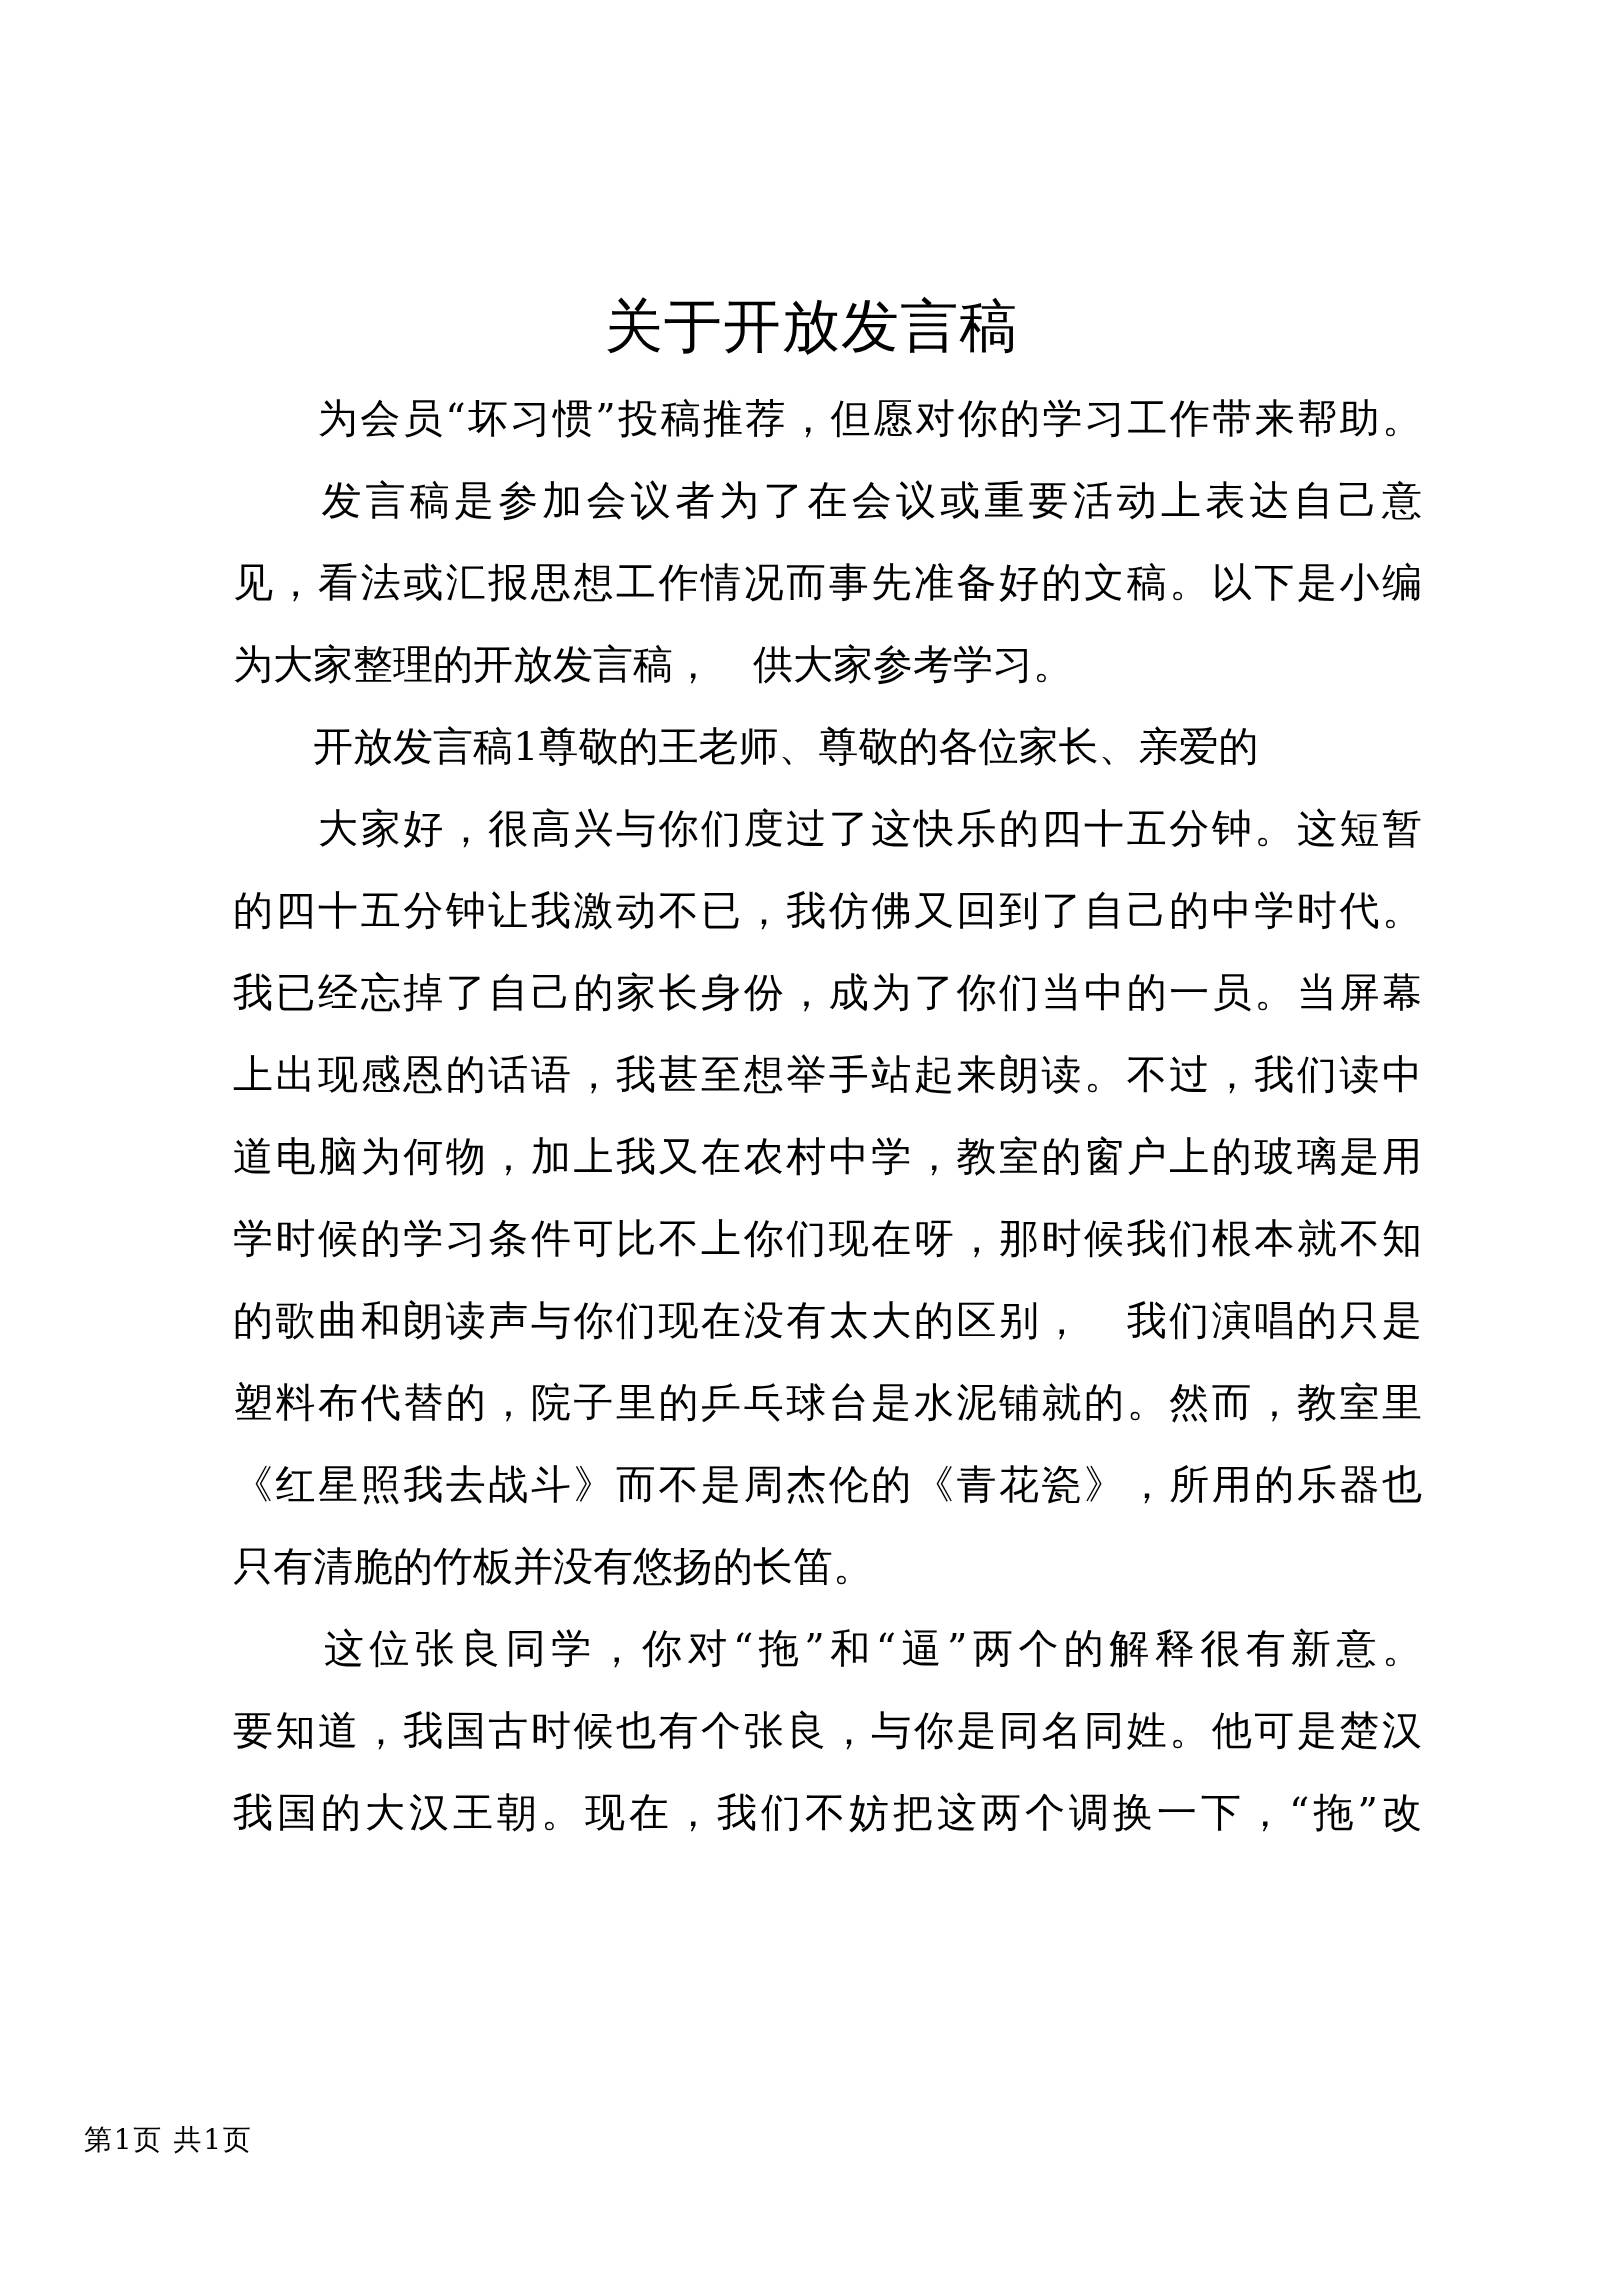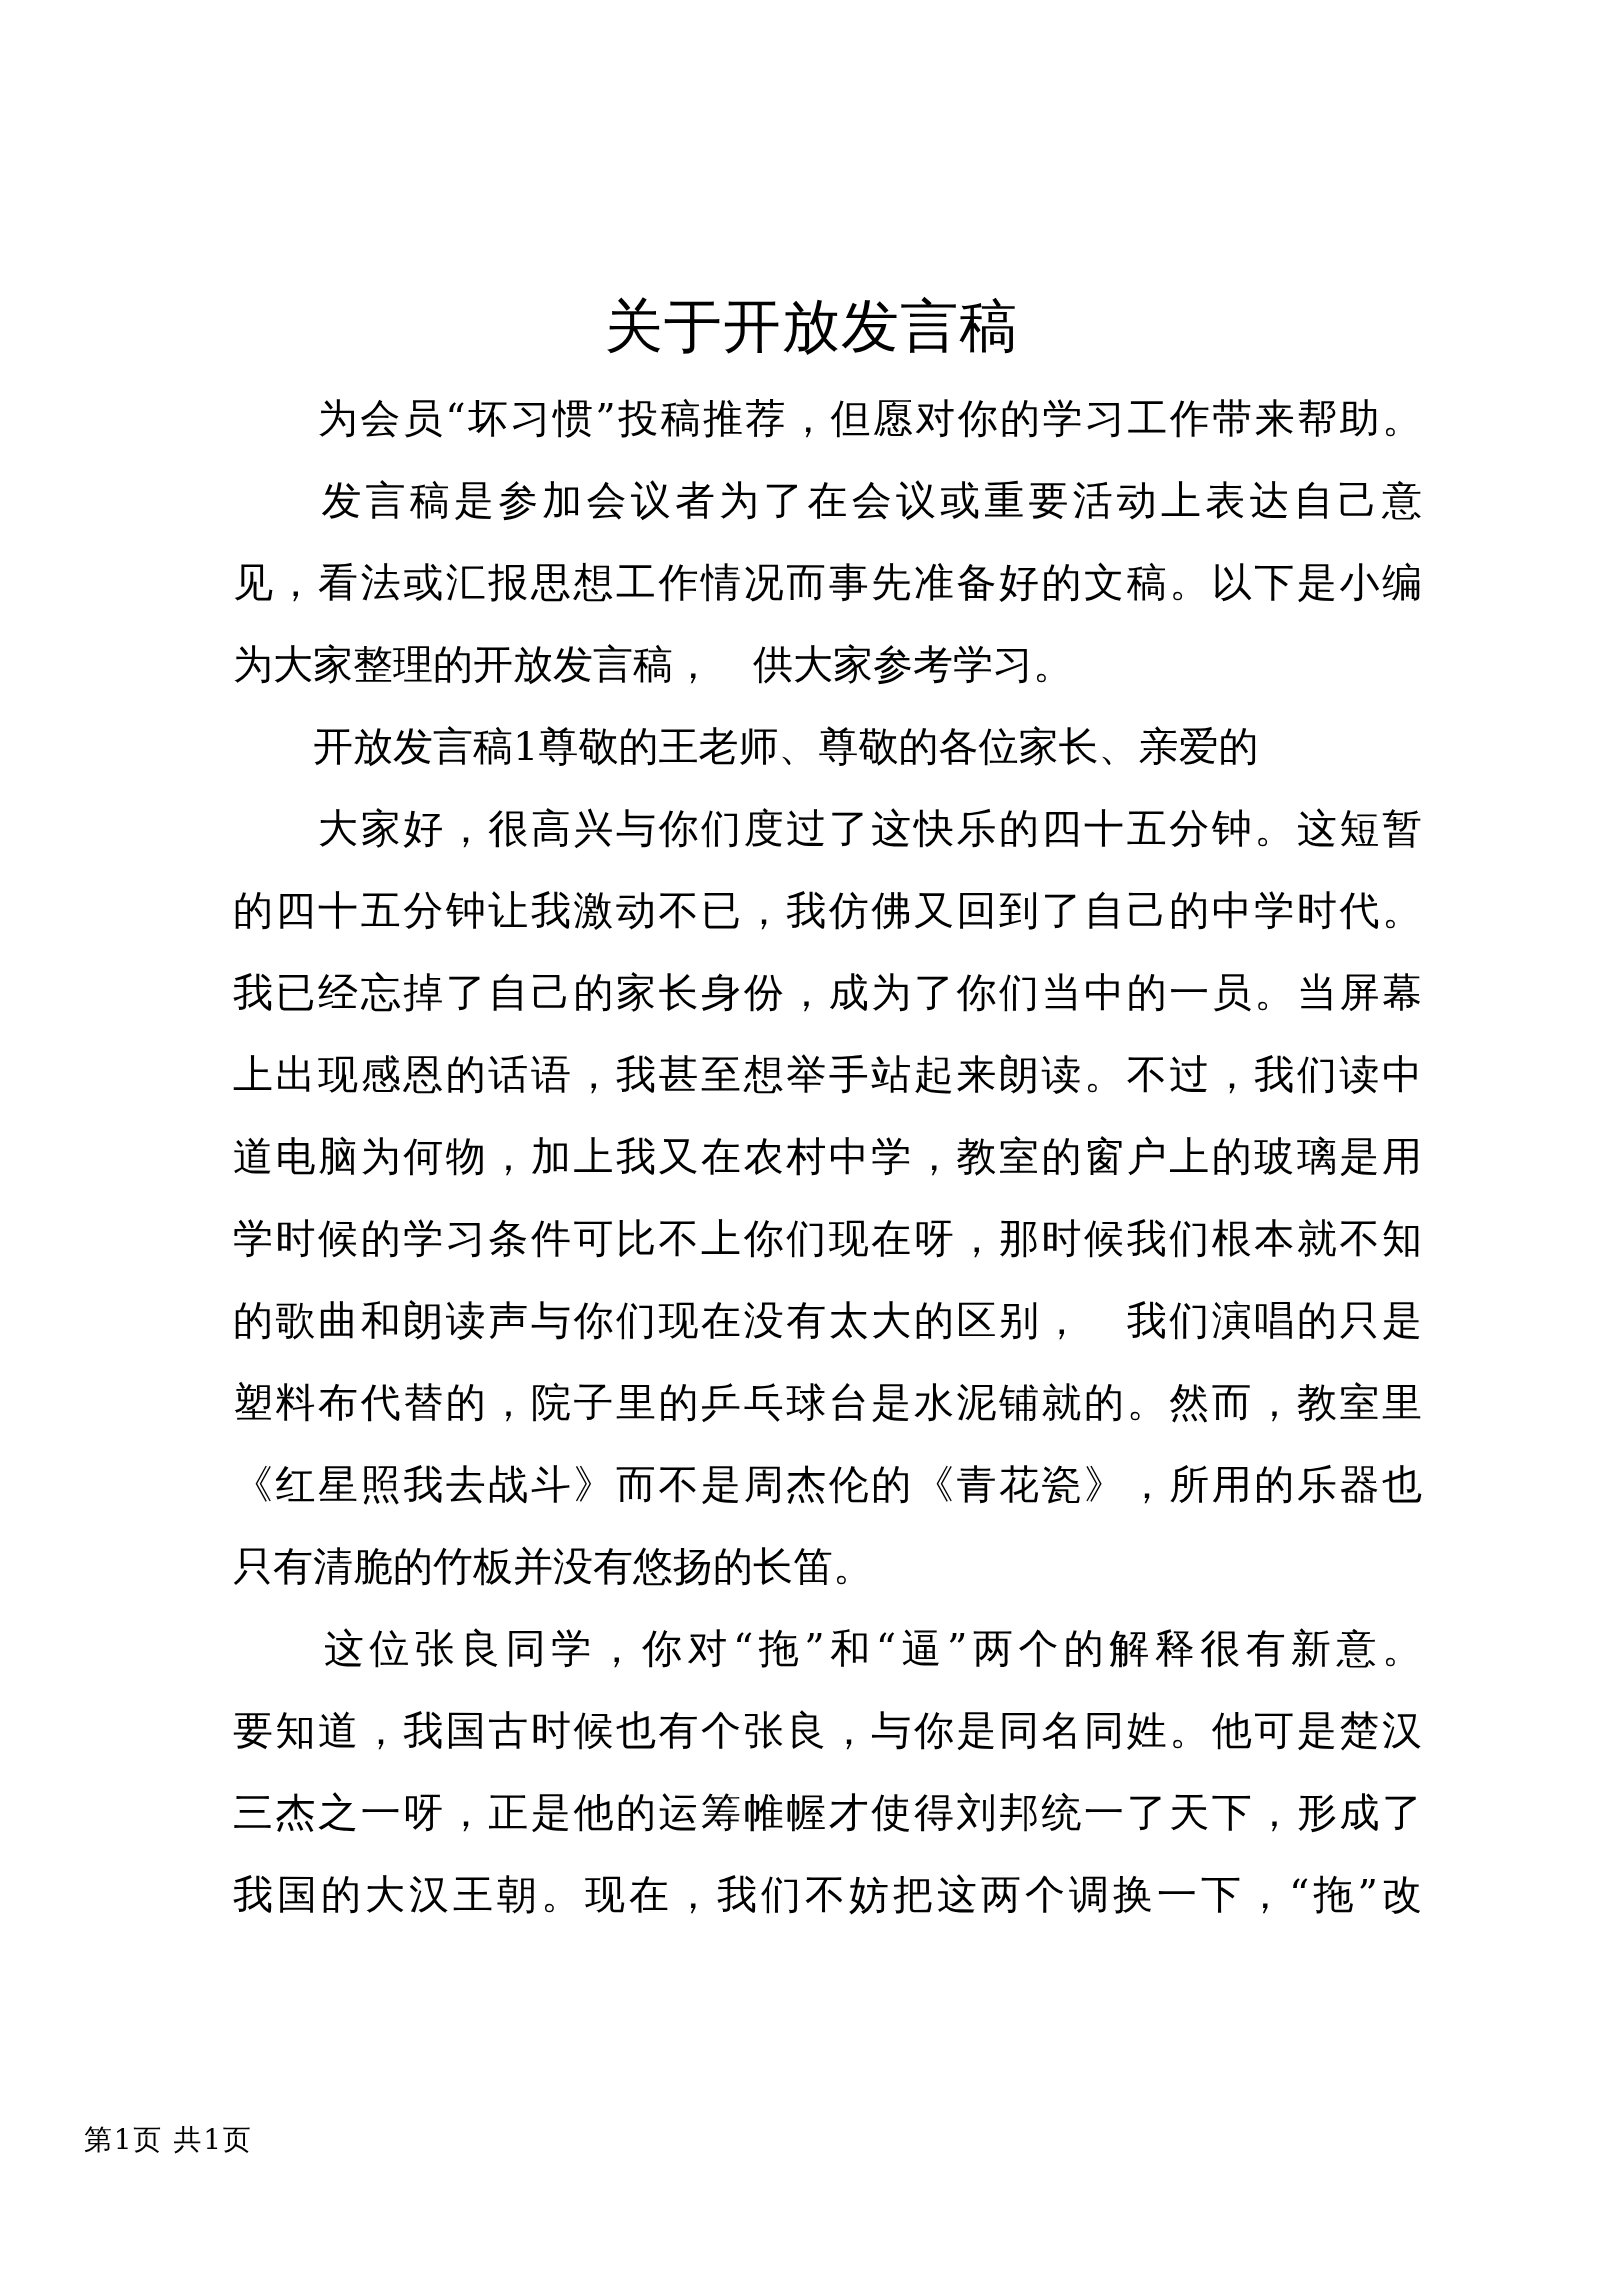--- a/index.html
+++ b/index.html
@@ -80,21 +80,20 @@
     <div class="line fill">我已经忘掉了自己的家长身份，成为了你们当中的一员。当屏幕</div>
     <div class="line fill">上出现感恩的话语，我甚至想举手站起来朗读。不过，我们读中</div>
     <div class="line fill">道电脑为何物，加上我又在农村中学，教室的窗户上的玻璃是用</div>
     <div class="line fill">学时候的学习条件可比不上你们现在呀，那时候我们根本就不知</div>
     <div class="line fill">的歌曲和朗读声与你们现在没有太大的区别，　我们演唱的只是</div>
     <div class="line fill">塑料布代替的，院子里的乒乓球台是水泥铺就的。然而，教室里</div>
     <div class="line fill">《红星照我去战斗》而不是周杰伦的《青花瓷》，所用的乐器也</div>
     <div class="line">只有清脆的竹板并没有悠扬的长笛。</div>
     <div class="line fill">　　这位张良同学，你对“拖”和“逼”两个的解释很有新意。</div>
     <div class="line fill">要知道，我国古时候也有个张良，与你是同名同姓。他可是楚汉</div>
-    <div class="line fill">三杰之一呀，正是他的运筹帷幄才使得刘邦统一了天下，形成了</div>
     <div class="line fill">我国的大汉王朝。现在，我们不妨把这两个调换一下，“拖”改</div>
   </div>
 
   <div class="footer">
     <span>第1页 共1页</span>
   </div>
 
 </div>
 
 

